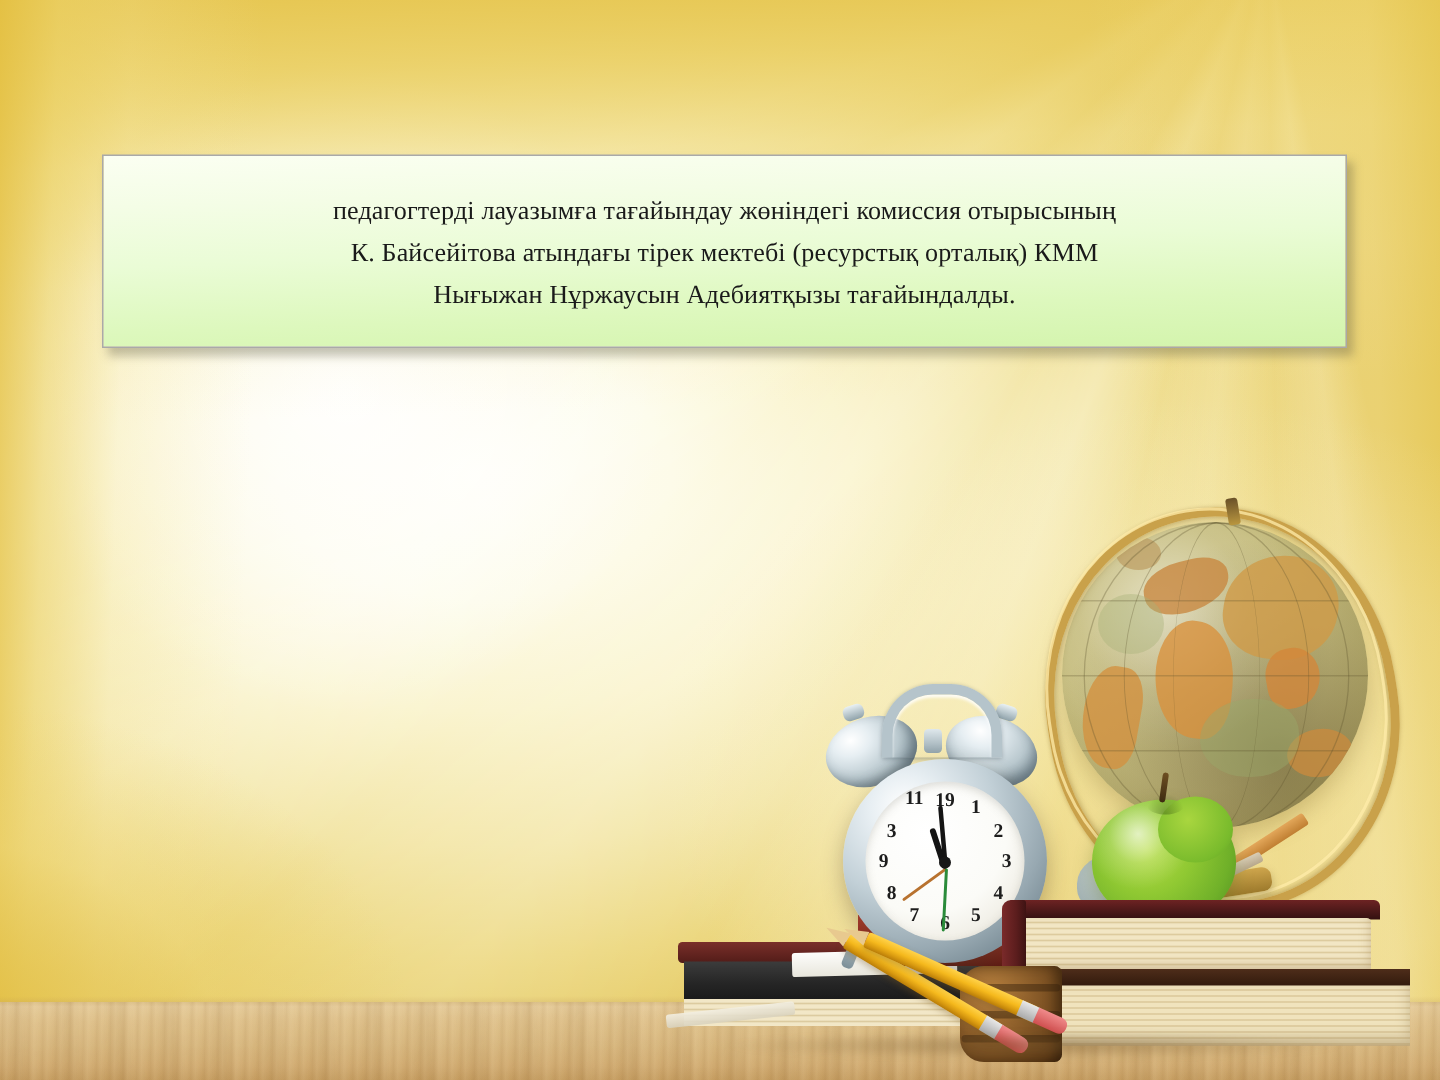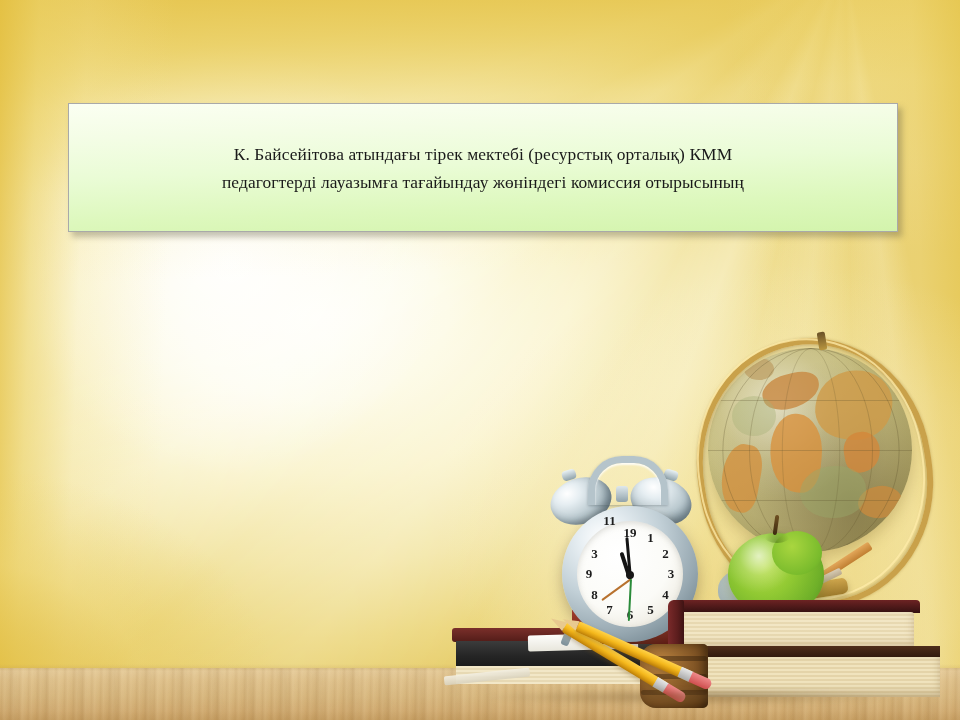--- a/index.html
+++ b/index.html
@@ -545,21 +545,21 @@
             <span style="left: 73.5px; top: 17.493px;">1</span>
             <span style="left: 88.507px; top: 32.5px;">2</span>
             <span style="left: 94px; top: 53px;">3</span>
             <span style="left: 88.507px; top: 73.5px;">4</span>
             <span style="left: 73.5px; top: 88.507px;">5</span>
             <span style="left: 53px; top: 94px;">6</span>
             <span style="left: 32.5px; top: 88.507px;">7</span>
             <span style="left: 17.493px; top: 73.5px;">8</span>
             <span style="left: 12px; top: 53px;">9</span>
             <span style="left: 17.493px; top: 32.5px;">3</span>
-            <span style="left: 32.5px; top: 0;">11</span>
+            <span style="left: 32.5px; top: 11px;">11</span>
           </div>
         <div class="hand hand-alarm"></div>
         <div class="hand hand-h"></div>
         <div class="hand hand-m"></div>
         <div class="hand hand-s"></div>
         <div class="clock-pin"></div>
       </div>
     </div>
   </div>
 
@@ -589,18 +589,19 @@
     <div class="tip"></div>
     <div class="ferrule"></div>
     <div class="eraser"></div>
   </div>
   <div class="pencil-plain" id="pencil-3"></div>
 
   <div class="obj-shadow"></div>
 
   <div id="text-box">
     <div class="tb-inner">
+      <span class="tb-line">педагогтерді лауазымға тағайындау жөніндегі комиссия отырысының</span>
       <span class="tb-line">К. Байсейітова атындағы тірек мектебі (ресурстық орталық) КММ</span>
-      <span class="tb-line">педагогтерді лауазымға тағайындау жөніндегі комиссия отырысының</span>
+      <span class="tb-line">Нығыжан Нұржаусын Адебиятқызы  тағайындалды.</span>
     </div>
   </div>
 
 </div>
 
 </body></html>

